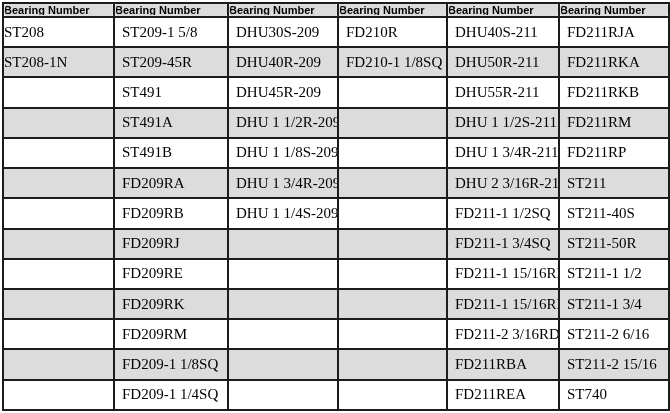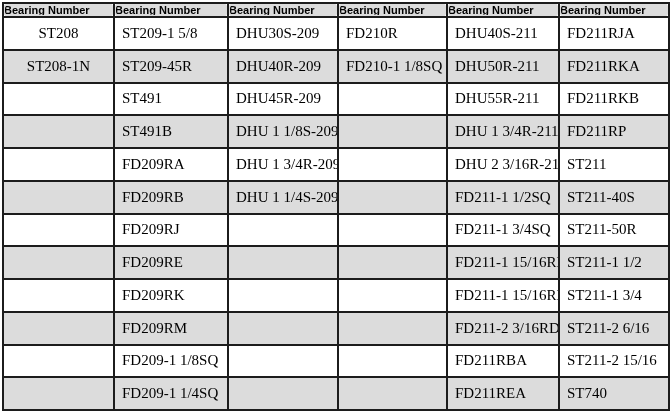--- a/index.html
+++ b/index.html
@@ -41,21 +41,21 @@
     border-radius:6px;
   }
   .bearing-table td{
     background:var(--row-bg);
     font-family:"Liberation Serif",serif;
     font-size:15px;
     text-align:left;
     padding-left:7px;
   }
   .bearing-table td:first-child{
-    text-align:center;
+    text-align:left;
     padding-left:0;
   }
   .bearing-table tbody tr:nth-child(even) td{
     background:var(--row-alt-bg);
   }
 </style>
 </head>
 <body>
 
 <table class="bearing-table">
@@ -94,20 +94,28 @@
         <td>DHU50R-211</td>
         <td>FD211RKA</td>
       </tr>
       <tr>
         <td></td>
         <td>ST491</td>
         <td>DHU45R-209</td>
         <td></td>
         <td>DHU55R-211</td>
         <td>FD211RKB</td>
+      </tr>
+      <tr>
+        <td></td>
+        <td>ST491A</td>
+        <td>DHU 1 1/2R-209</td>
+        <td></td>
+        <td>DHU 1 1/2S-211</td>
+        <td>FD211RM</td>
       </tr>
       <tr>
         <td></td>
         <td>ST491B</td>
         <td>DHU 1 1/8S-209</td>
         <td></td>
         <td>DHU 1 3/4R-211</td>
         <td>FD211RP</td>
       </tr>
       <tr>

